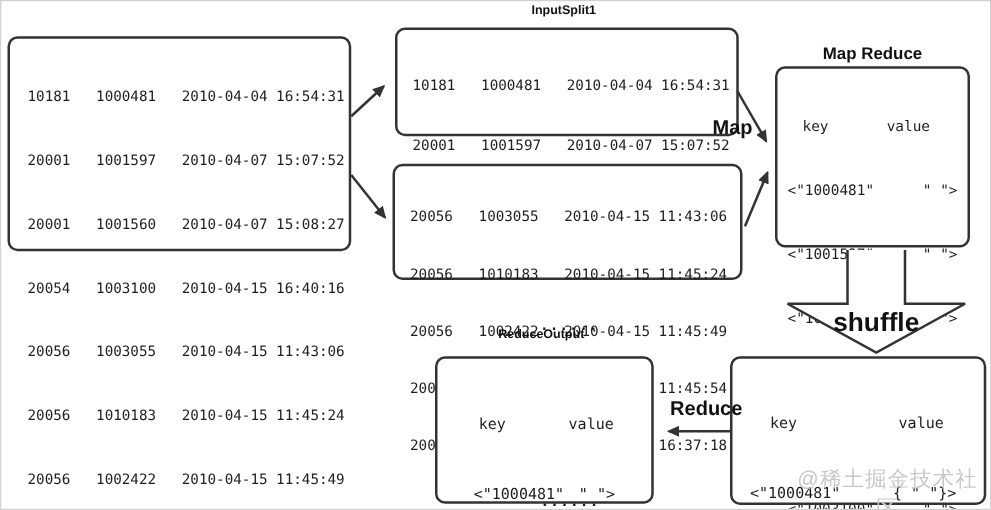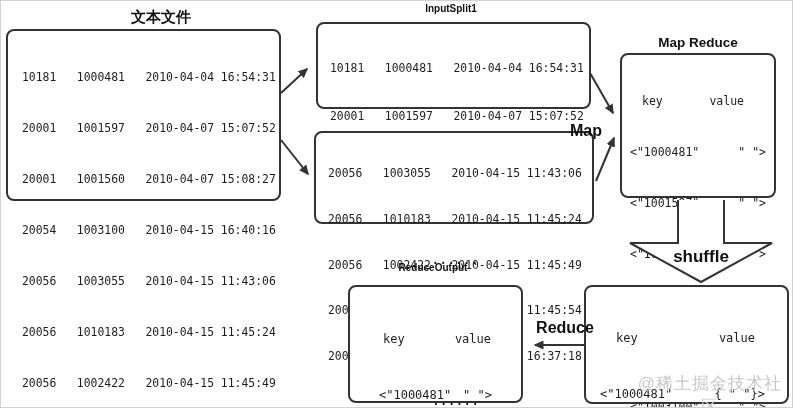--- a/index.html
+++ b/index.html
@@ -164,24 +164,23 @@
       </marker>
     </defs>
     <line x1="280" y1="92" x2="306" y2="68" stroke="#333333" stroke-width="2" marker-end="url(#ah)"></line>
     <line x1="280" y1="139" x2="307" y2="173" stroke="#333333" stroke-width="2" marker-end="url(#ah)"></line>
     <line x1="589" y1="72" x2="612" y2="112" stroke="#333333" stroke-width="2" marker-end="url(#ah)"></line>
     <line x1="595" y1="180" x2="613" y2="137" stroke="#333333" stroke-width="2" marker-end="url(#ah)"></line>
     <line x1="583" y1="344" x2="534" y2="344" stroke="#333333" stroke-width="2" marker-end="url(#ah)"></line>
     <path d="M677,199 L677,242 L629,242 L700,281 L771,242 L723,242 L723,199" fill="#ffffff" stroke="#333333" stroke-width="2"></path>
   </svg>
 
-  <div class="title" style="left:60px;  top:7px;   width:200px; font-size:15px;">文本文件</div>
   <div class="title" style="left:350px; top:2px;   width:200px;">InputSplit1</div>
   <div class="title" style="left:619px; top:34px;  width:156px; font-size:13.5px;">Map Reduce</div>
   <div class="title" style="left:332px; top:261px; width:200px;">ReduceOutput</div>
 
-  <div class="biglbl" style="left:561px; top:121px; width:48px;">Map</div>
-  <div class="biglbl" style="left:657px; top:246px; width:86px; font-size:17px;">shuffle</div>
+  <div class="biglbl" style="left:561px; top:93px; width:48px;">Map</div>
+  <div class="biglbl" style="left:657px; top:246px; width:86px; font-size:21px;">shuffle</div>
   <div class="biglbl" style="left:520px; top:318px; width:88px;">Reduce</div>
 
   <div id="watermark">@稀土掘金技术社区</div>
 
 </div>
 
 </body></html>

